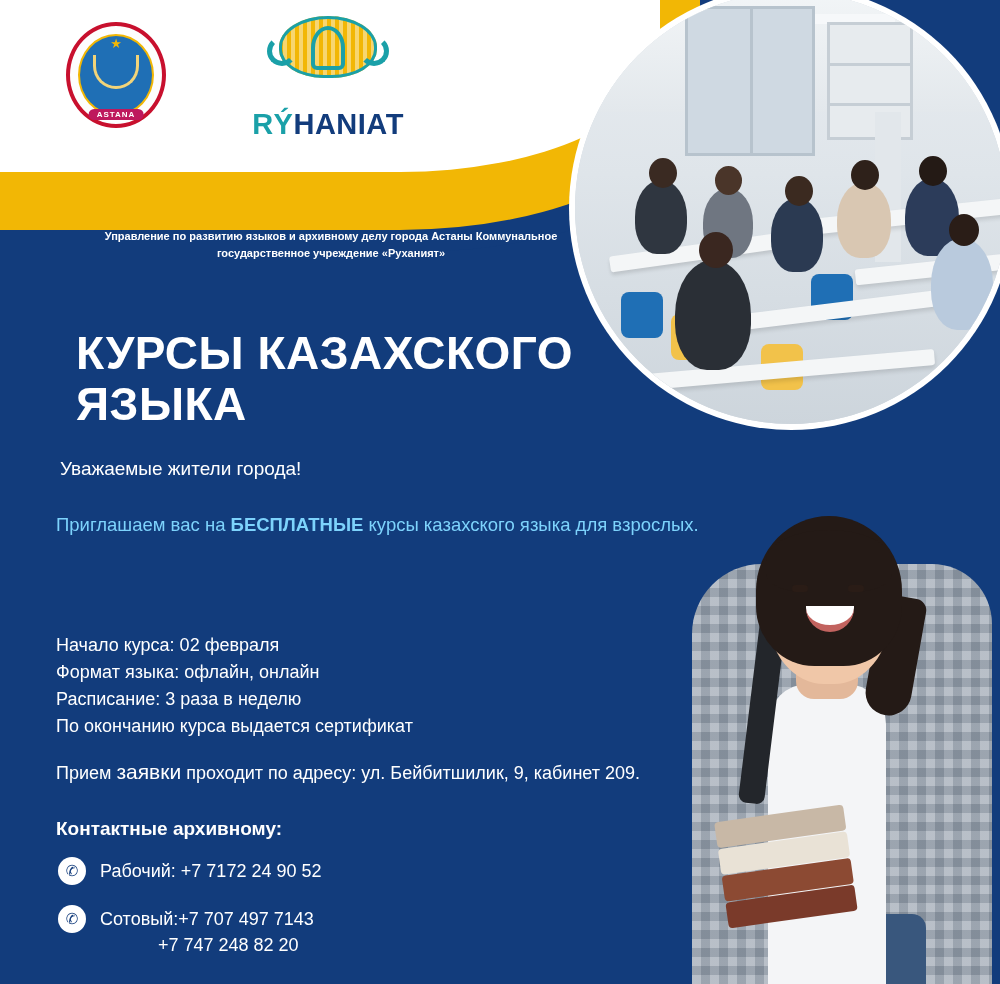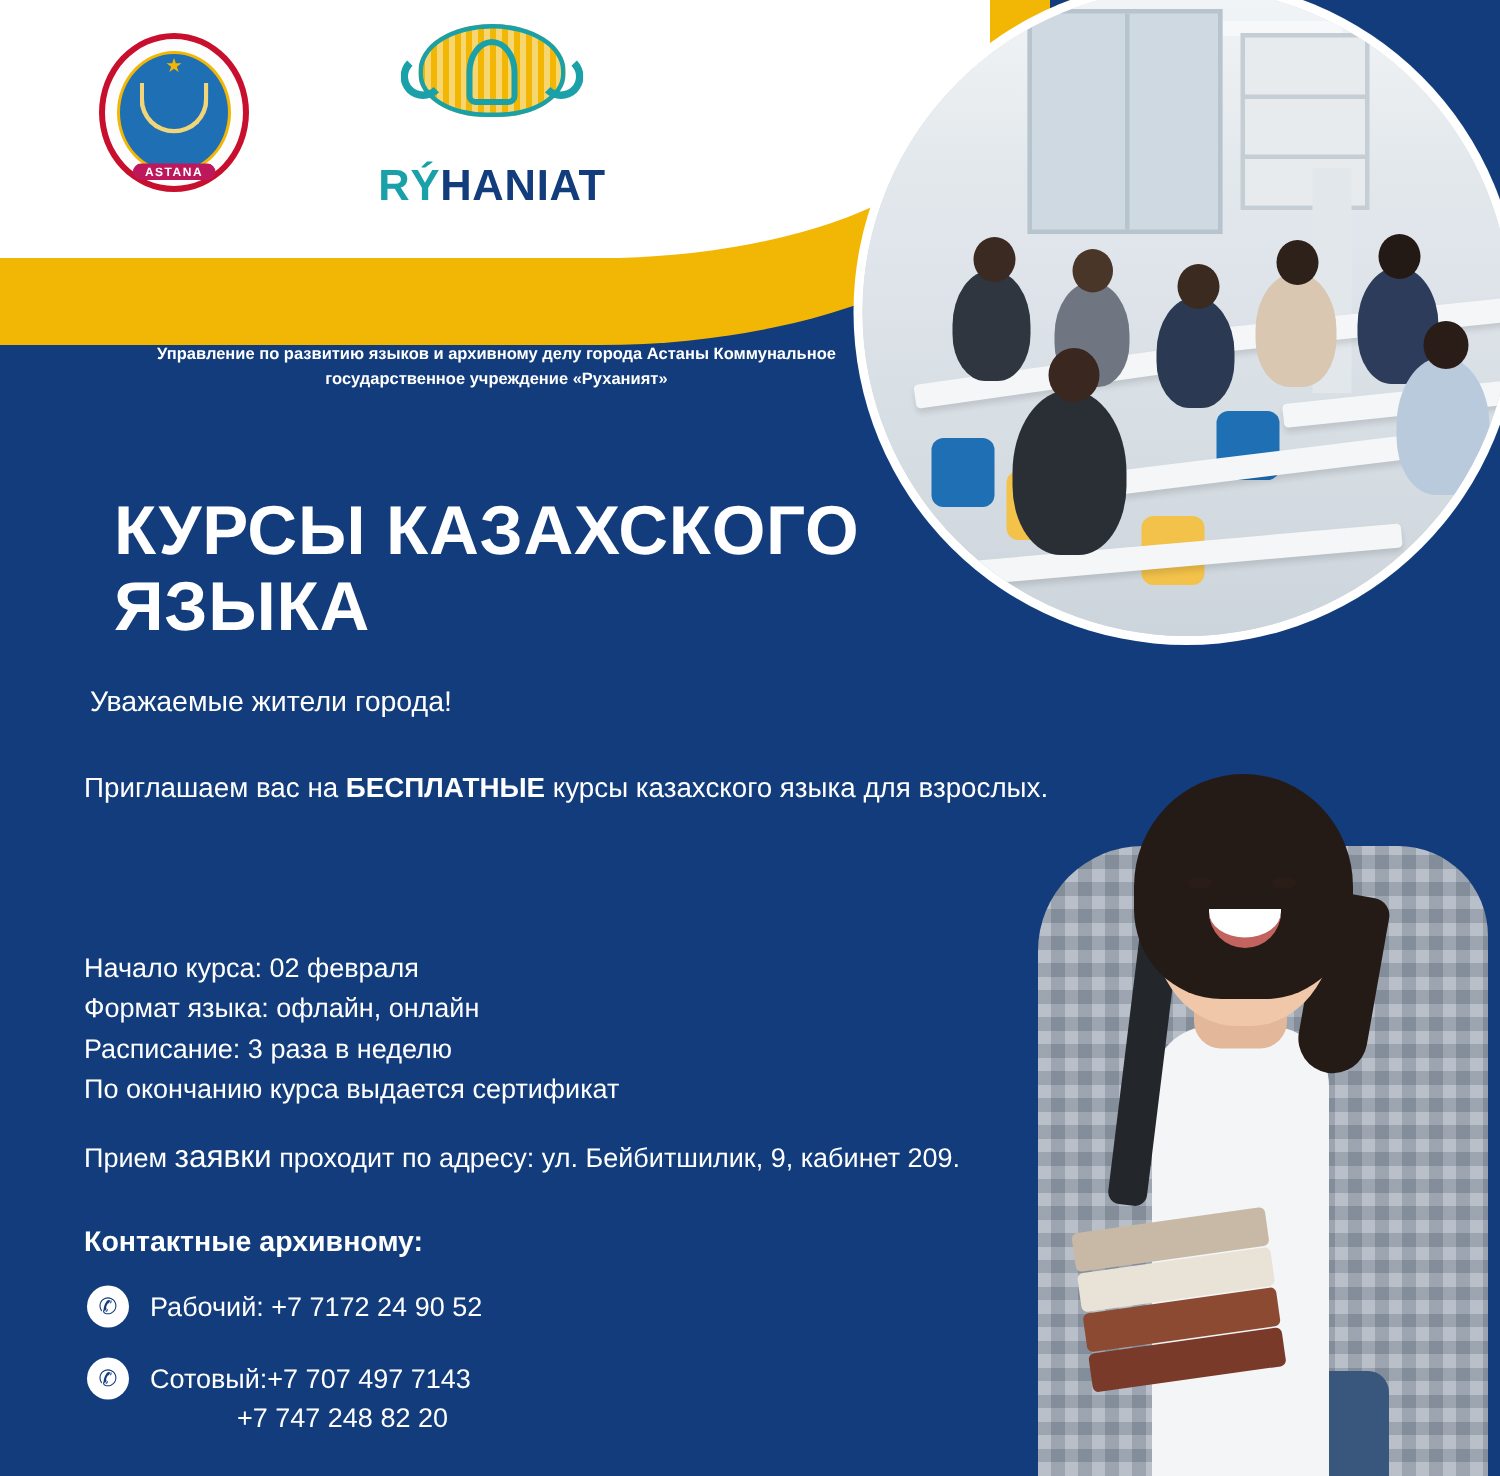--- a/index.html
+++ b/index.html
@@ -184,21 +184,21 @@
     z-index:12;
     margin-left:20px;
   }
   .greeting {
     position:absolute; left:60px; top:458px;
     color:#ffffff; font-size:19px;
     z-index:12;
   }
   .invite {
     position:absolute; left:56px; top:512px; width:660px;
-    color:#ffffff; font-size:18.5px; line-height:1.45;
+    color:#7dd3fc; font-size:18.5px; line-height:1.45;
     z-index:12;
   }
   .invite b { font-weight:bold; }
   .apply {
     position:absolute; left:58px; top:583px; width:680px;
     color:#ffffff; font-size:19px;
     z-index:12;
   }
   .apply .big { font-size:22px; }
   .apply b { font-weight:bold; }

